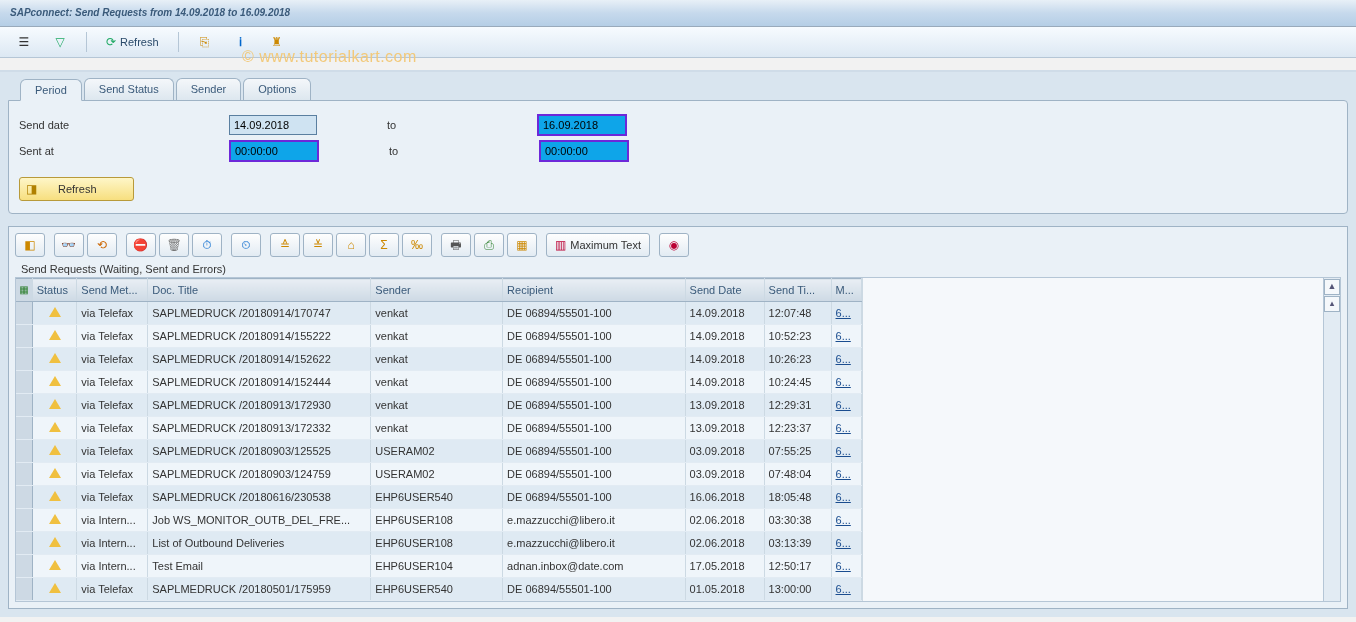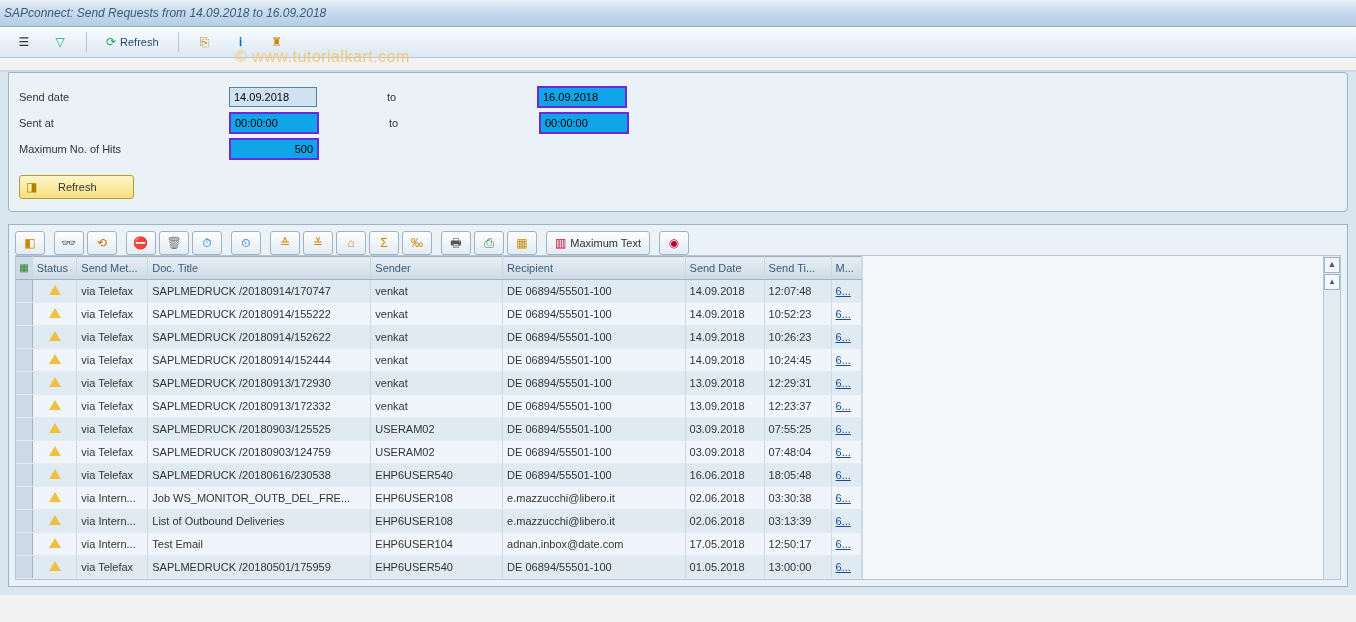--- a/index.html
+++ b/index.html
@@ -9,24 +9,24 @@
     font-size: 11px;
     background: #f2f2f2;
     color: #333;
     width: 1356px;
   }
   
   .titlebar {
     background: linear-gradient(to bottom, #e8f0f7 0%, #c6d9ec 50%, #b5cee6 100%);
     height: 26px;
     line-height: 26px;
-    padding-left: 4px;
-    font-weight: normal;
+    padding-left: 10px;
+    font-weight: bold;
     font-style: italic;
-    font-size: 12px;
+    font-size: 10px;
     color: #3a5a7a;
     border-bottom: 1px solid #9ab;
   }
   
   .toolbar {
     background: linear-gradient(to bottom, #f7fbff 0%, #dce8f3 100%);
     height: 30px;
     border-bottom: 1px solid #b5c6d6;
     display: flex;
     align-items: center;
@@ -46,21 +46,21 @@
     cursor: pointer;
     background: transparent;
   }
   .tb-btn.labeled { padding: 0 8px; gap:4px; }
   .tb-btn .lbl { color:#2a4a6a; }
 
   
   .watermark {
     position: absolute;
     top: 48px;
-    left: 235px;
+    left: 242px;
     font-size: 16px;
     color: #f2c97a;
     pointer-events: none;
     letter-spacing: 0.5px;
   }
 
   
   .content-area {
     background: #d9e5ef;
     padding: 0 8px 8px 8px;
@@ -246,38 +246,40 @@
     </div>
   <div class="tb-btn">
       <span class="ic" style="color:#c80">♜</span>
     </div>
 </div>
 
 <div class="watermark">©   www.tutorialkart.com</div>
 
 <div class="content-area">
 
+  <div class="tabstrip">
+    <div class="tab active">Period</div>
+    <div class="tab">Send Status</div>
+    <div class="tab">Sender</div>
+    <div class="tab">Options</div>
+  </div>
 
   <div class="tab-panel">
     <div class="form-row">
       <div class="form-label">Send date</div>
       <input class="form-input sel" value="14.09.2018" style="">
       <div class="form-to">to</div>
       <input class="form-input" value="16.09.2018" style="">
     </div>
     <div class="form-row">
       <div class="form-label">Sent at</div>
       <input class="form-input" value="00:00:00" style="">
       <div class="form-to">to</div>
       <input class="form-input" value="00:00:00" style="">
     </div>
-    <div class="form-row">
-      <div class="form-label">Maximum No. of Hits</div>
-      <input class="form-input right" value="500" style="">
-    </div>
     <div class="refresh-btn">
       <span class="ricon ic" style="color:#b08000">◨</span>
       <span>Refresh</span>
     </div>
   </div>
 
   <div class="grid-wrap">
     <div class="grid-toolbar">
       <div class="gtb-btn">
           <span class="ic" style="color:#c80">◧</span>
@@ -333,20 +335,21 @@
       <div class="gtb-btn labeled">
         <span class="ic" style="color:#b03">▥</span>
         <span>Maximum Text</span>
       </div>
       <div class="gtb-sep"></div>
       <div class="gtb-btn">
           <span class="ic" style="color:#b03">◉</span>
         </div>
     </div>
 
+    <div class="grid-subtitle">Send Requests (Waiting, Sent and Errors)</div>
 
     <div class="grid-container">
       <div class="grid-main">
         <table class="data">
           <colgroup>
             <col style="width:16px">
               <col style="width:44px">
               <col style="width:70px">
             <col style="width:220px">
               <col style="width:130px">

